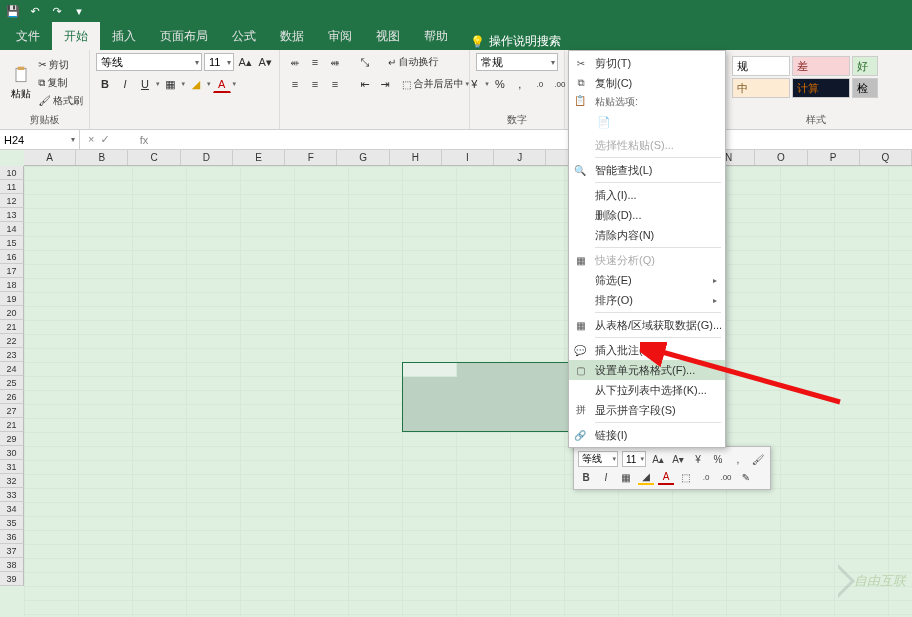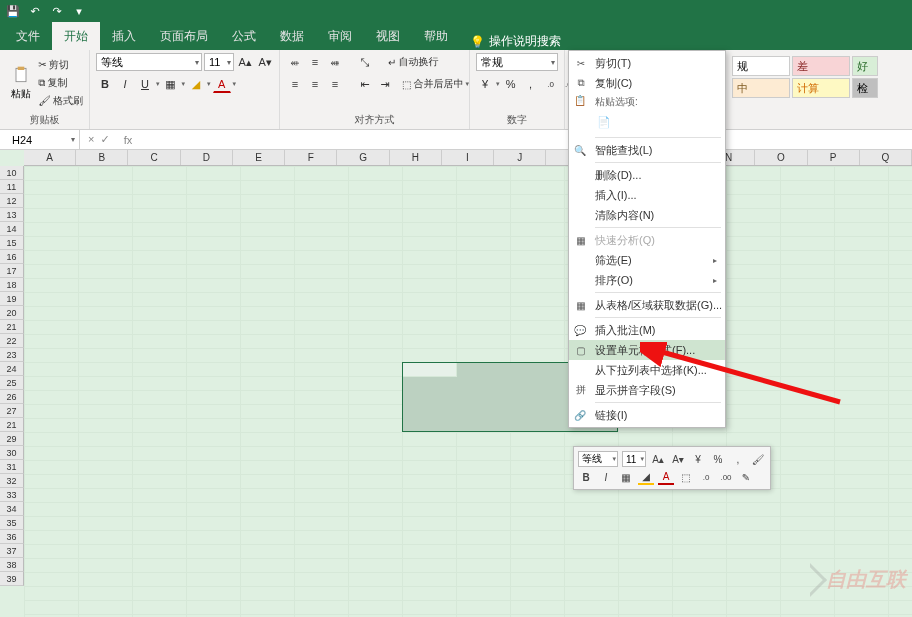--- a/index.html
+++ b/index.html
@@ -29,28 +29,28 @@
 .font-combo { height: 18px; border: 1px solid #bbb; background: #fff; font-size: 11px; padding: 0 12px 0 4px; display: flex; align-items: center; position: relative; }
 .font-combo::after { content: "▾"; position: absolute; right: 2px; font-size: 8px; color: #666; }
 
 .styles-group { flex:1; display:flex; flex-direction:column; justify-content:space-between; }
 .styles-body { display:flex; gap:2px; padding-top:3px; padding-left:6px; }
 .style-btn { width: 58px; height: 20px; border: 1px solid #ccc; font-size: 11px; display:flex; align-items:center; padding-left:4px; cursor:pointer; }
 .style-btn.normal { background:#fff; }
 .style-btn.bad { background:#f8d4d6; color:#8b2a2a; }
 .style-btn.good { background:#d8eed7; color:#2a6b2a; }
 .style-btn.neutral { background:#fdebd3; color:#7e5a20; }
-.style-btn.calc { background:#fef9c3; color:#d06a00; }
+.style-btn.calc { background:#0f172a; color:#d06a00; }
 .style-btn.check { background:#bfbfbf; }
 
 .namebox-row { height: 20px; border-bottom: 1px solid #d0d0d0; display: flex; align-items: center; font-size: 11px; background:#fff; }
-.namebox { width: 80px; height: 20px; border-right: 1px solid #d0d0d0; display: flex; align-items: center; padding: 0 12px; position: relative; }
+.namebox { width: 80px; height: 20px; border-right: 1px solid #d0d0d0; display: flex; align-items: center; padding: 0 4px; position: relative; }
 .namebox::after { content: "▾"; position: absolute; right: 4px; font-size: 8px; color: #666; }
 .fx-icons { display:flex; gap:6px; padding:0 8px; color:#888; }
-.fx-label { color: #888; padding-left: 6px; }
+.fx-label { color: #888; padding-left: 6px; margin-left: 16px; }
 
 .grid-area { position: relative; height: 467px; overflow: hidden; background: #dff0e1; }
 .col-headers { height: 16px; display: flex; background: #e8e8e8; border-bottom: 1px solid #bbb; margin-left: 24px; }
 .col-h { width: 54px; border-right: 1px solid #ccc; font-size: 10px; color: #333; text-align: center; line-height: 15px; background:#e8e8e8; }
 .row-headers { position: absolute; left: 0; top: 16px; width: 24px; }
 .row-h { height: 14px; border-bottom: 1px solid #ccc; border-right: 1px solid #bbb; font-size: 9px; text-align: center; color: #333; line-height: 14px; background:#e8e8e8;}
 .cells { position: absolute; left: 24px; top: 16px; right: 0; bottom: 0; }
 .cell-grid { width: 100%; height: 100%; background-image: linear-gradient(to right, #d6e8d8 1px, transparent 1px), linear-gradient(to bottom, #d6e8d8 1px, transparent 1px); background-size: 54px 14px; }
 .selection { position: absolute; background: #bcd1c1; border: 1px solid #217346; }
 .sel-corner { position: absolute; top:0; left:0; width:54px; height:14px; background:#e7f1e9; border-right:1px solid #d6e8d8; border-bottom:1px solid #d6e8d8; }
@@ -67,21 +67,21 @@
 .cm-paste-opts span { width: 18px; height: 18px; display: inline-flex; align-items: center; justify-content: center; border: 1px solid transparent; }
 
 .mini-toolbar { position: absolute; left: 573px; top: 446px; background: #f5f5f5; border: 1px solid #bbb; box-shadow: 1px 1px 5px rgba(0,0,0,0.2); padding: 3px 4px; font-size: 10px; z-index: 15; }
 .mini-toolbar .row { display: flex; gap: 4px; align-items: center; height: 18px; }
 .mini-toolbar .mcombo { border: 1px solid #bbb; background:#fff; font-size:10px; padding: 0 10px 0 3px; height:16px; display:flex; align-items:center; position:relative; }
 .mini-toolbar .mcombo::after { content:"▾"; position:absolute; right:1px; font-size:7px; color:#666; }
 .mini-toolbar .mico { width:16px; height:16px; display:flex; align-items:center; justify-content:center; color:#444; cursor:pointer; font-size:10px; }
 
 .red-arrow { position: absolute; left: 640px; top: 342px; width: 210px; height: 70px; pointer-events: none; z-index: 30; }
 
-.watermark { position:absolute; right:6px; bottom:24px; opacity:0.25; font-size:20px; font-weight:bold; font-style:italic; color:#ef4444; display:flex; align-items:center; gap:4px; z-index:5;}
+.watermark { position:absolute; right:6px; bottom:24px; opacity:0.25; font-size:13px; font-weight:normal; font-style:italic; color:#4d7c0f; display:flex; align-items:center; gap:4px; z-index:5;}
 .watermark::before { content:""; width:18px; height:18px; border:3px solid #888; border-left-color:transparent; border-bottom-color:transparent; transform:rotate(45deg); }
 
 </style>
 </head>
 <body>
 
 <div class="titlebar">
   <div class="qat">
     <span>💾</span>
     <span>↶</span>
@@ -181,25 +181,24 @@
         <div class="btn-ico">⇤</div>
         <div class="btn-ico">⇥</div>
         <div style="width:4px"></div>
         <div class="btn-sm">
             <span>⬚</span>
             <span>合并后居中</span>
             <span style="font-size:7px;color:#666"> ▾</span>
           </div>
       </div>
     </div>
-    <div class="group-label">对齐方式</div>
   </div>
 
   <div class="ribbon-group" style="width:95px;">
-    <div class="group-body vstack" style="gap:4px;align-items:flex-start;">
+    <div class="group-body vstack" style="gap:4px;align-items:center;">
       <div class="font-combo" style="width:82px">常规</div>
       <div class="hstack">
         <div class="btn-ico">¥</div>
         <span style="font-size:7px;color:#666">▾</span>
         <div class="btn-ico">%</div>
         <div class="btn-ico">,</div>
         <div class="btn-ico" style="font-size:8px">.0</div>
         <div class="btn-ico" style="font-size:8px">.00</div>
       </div>
     </div>
@@ -216,20 +215,21 @@
       </div>
       <div class="vstack" style="gap:2px;">
         <div class="style-btn bad">差</div>
         <div class="style-btn calc">计算</div>
       </div>
       <div class="vstack" style="gap:2px;">
         <div class="style-btn good" style="width:26px">好</div>
         <div class="style-btn check" style="width:26px">检</div>
       </div>
     </div>
+    <div class="group-label">样式</div>
   </div>
 </div>
 
 <div class="namebox-row">
   <div class="namebox">H24</div>
   <div class="fx-icons">
     <span>×</span>
     <span>✓</span>
   </div>
   <span class="fx-label">fx</span>
@@ -302,31 +302,34 @@
       <span>剪切(T)</span>
     </div>
   <div class="cm-item">
       <span class="ico">⧉</span>
       <span>复制(C)</span>
     </div>
   <div class="cm-section-label"><span class="ico" style="left:5px;position:absolute;">📋</span><span>粘贴选项:</span></div>
   <div class="cm-paste-opts">
     <span>📄</span>
   </div>
+  <div class="cm-item disabled">
+      <span>选择性粘贴(S)...</span>
+    </div>
   <div class="cm-sep"></div>
   <div class="cm-item">
       <span class="ico">🔍</span>
       <span>智能查找(L)</span>
     </div>
   <div class="cm-sep"></div>
   <div class="cm-item">
+      <span>插入(I)...</span>
+    </div>
+  <div class="cm-item">
       <span>删除(D)...</span>
-    </div>
-  <div class="cm-item">
-      <span>插入(I)...</span>
     </div>
   <div class="cm-item">
       <span>清除内容(N)</span>
     </div>
   <div class="cm-sep"></div>
   <div class="cm-item disabled">
       <span class="ico">▦</span>
       <span>快速分析(Q)</span>
     </div>
   <div class="cm-item">

